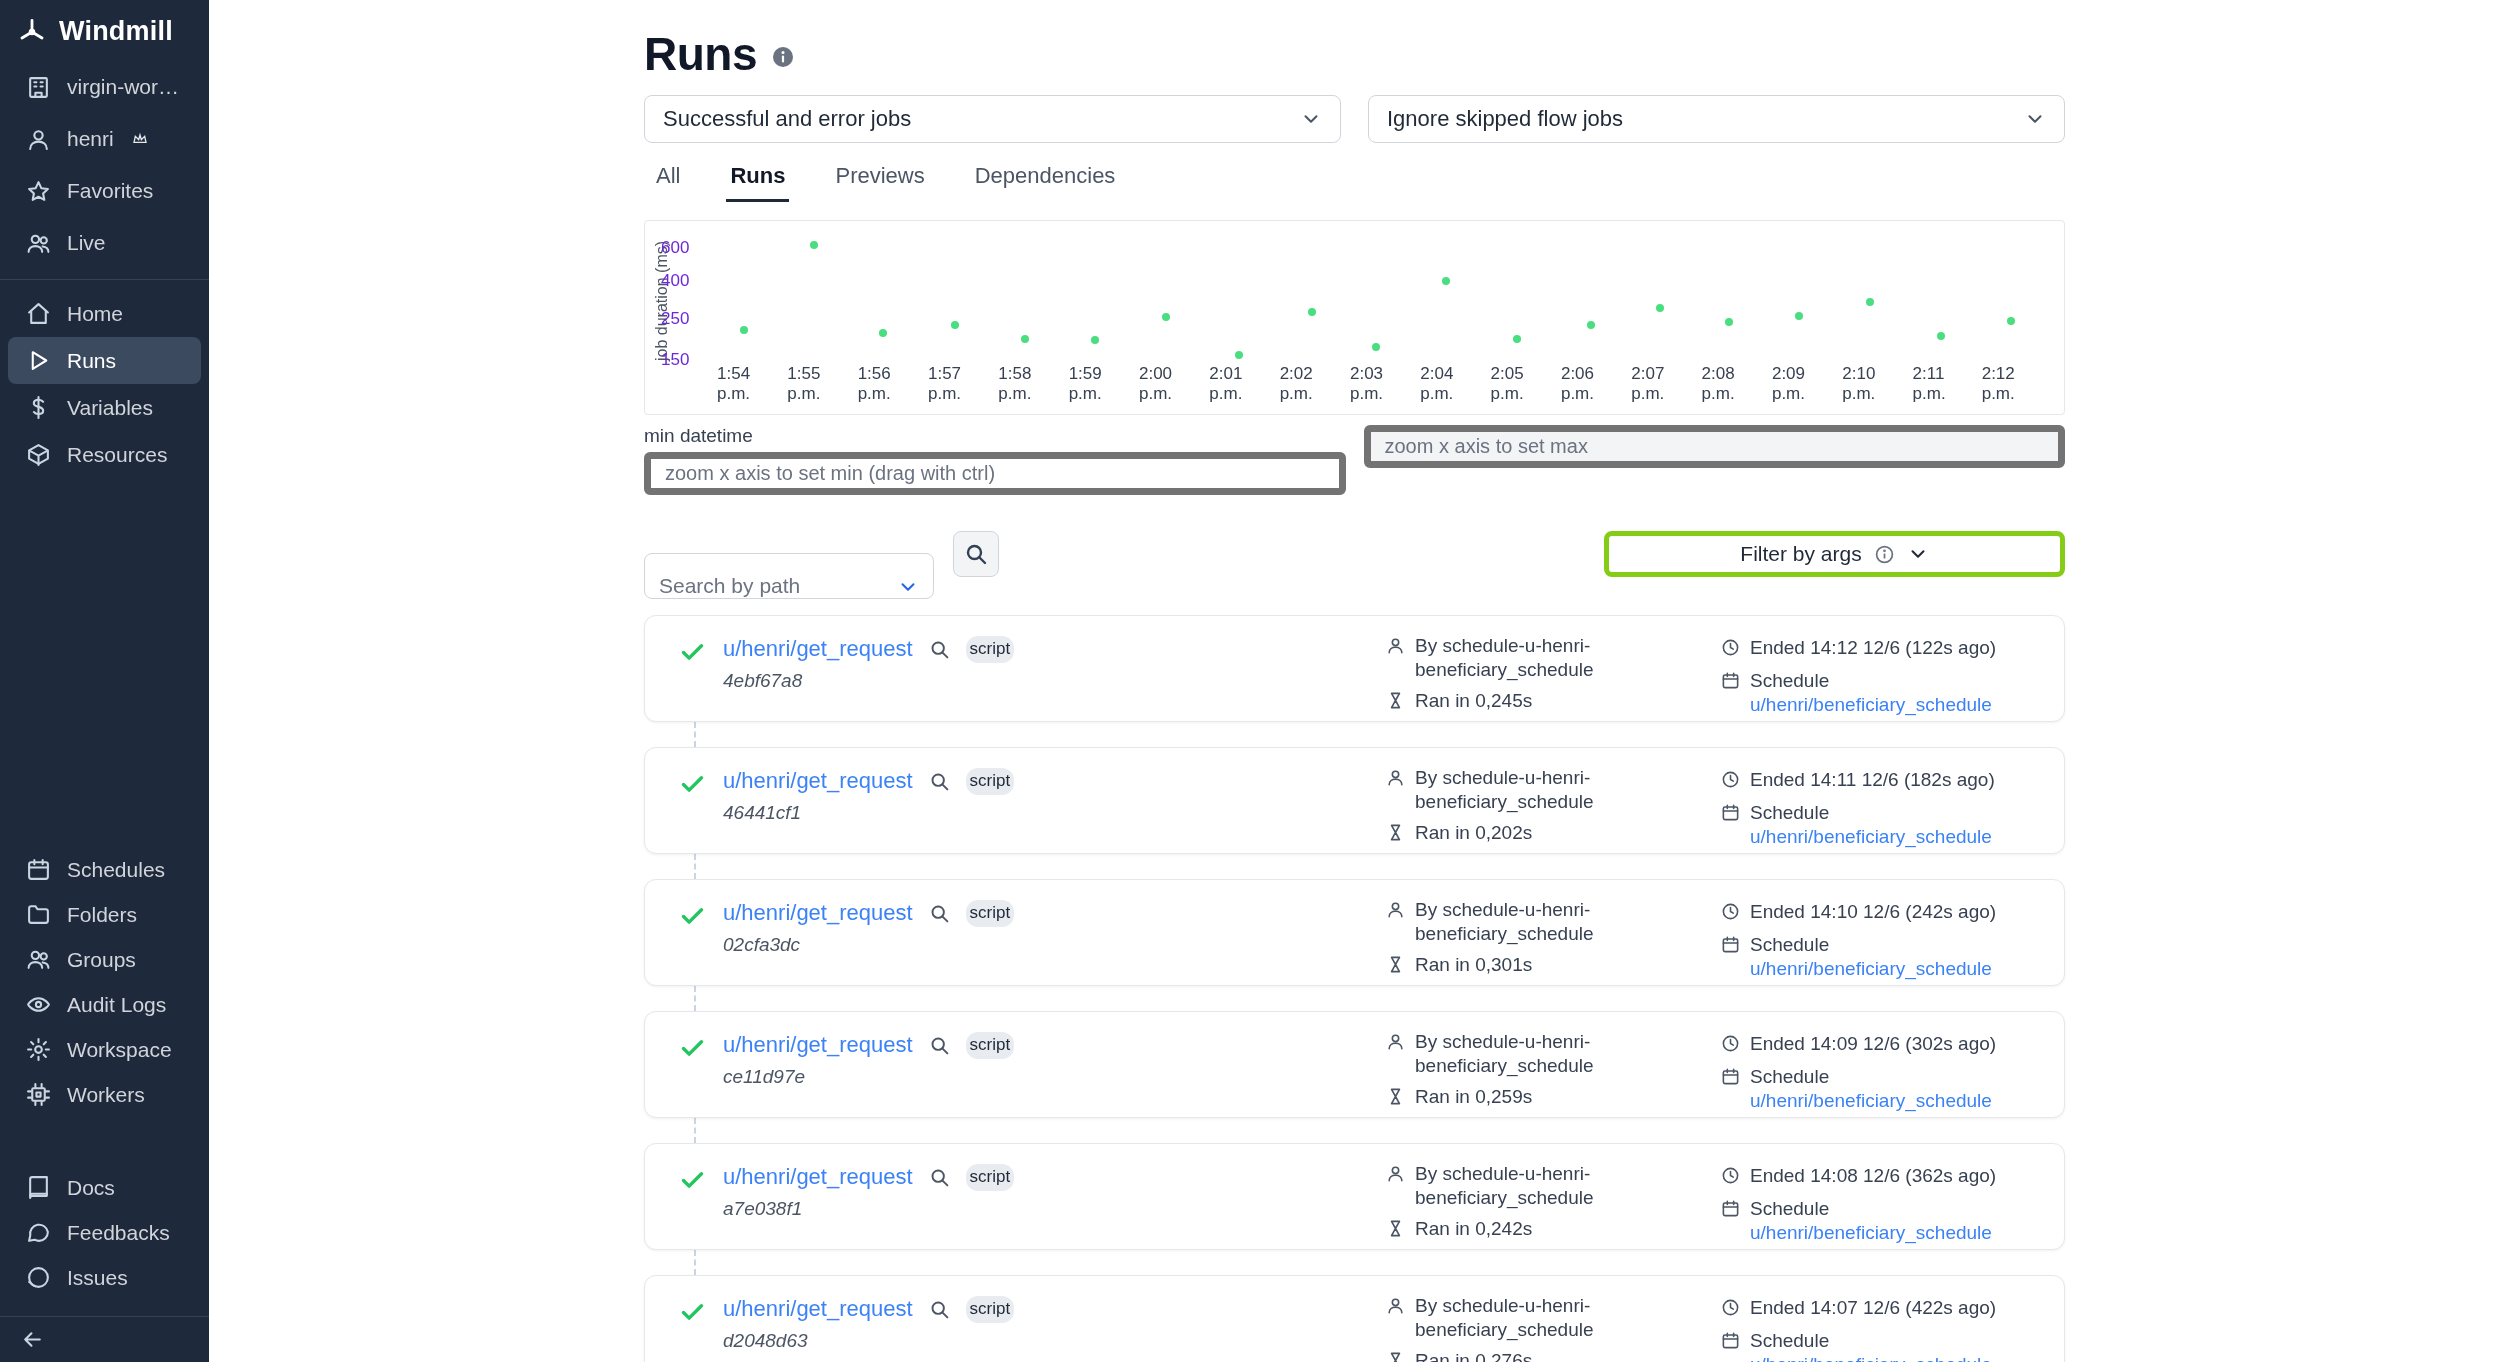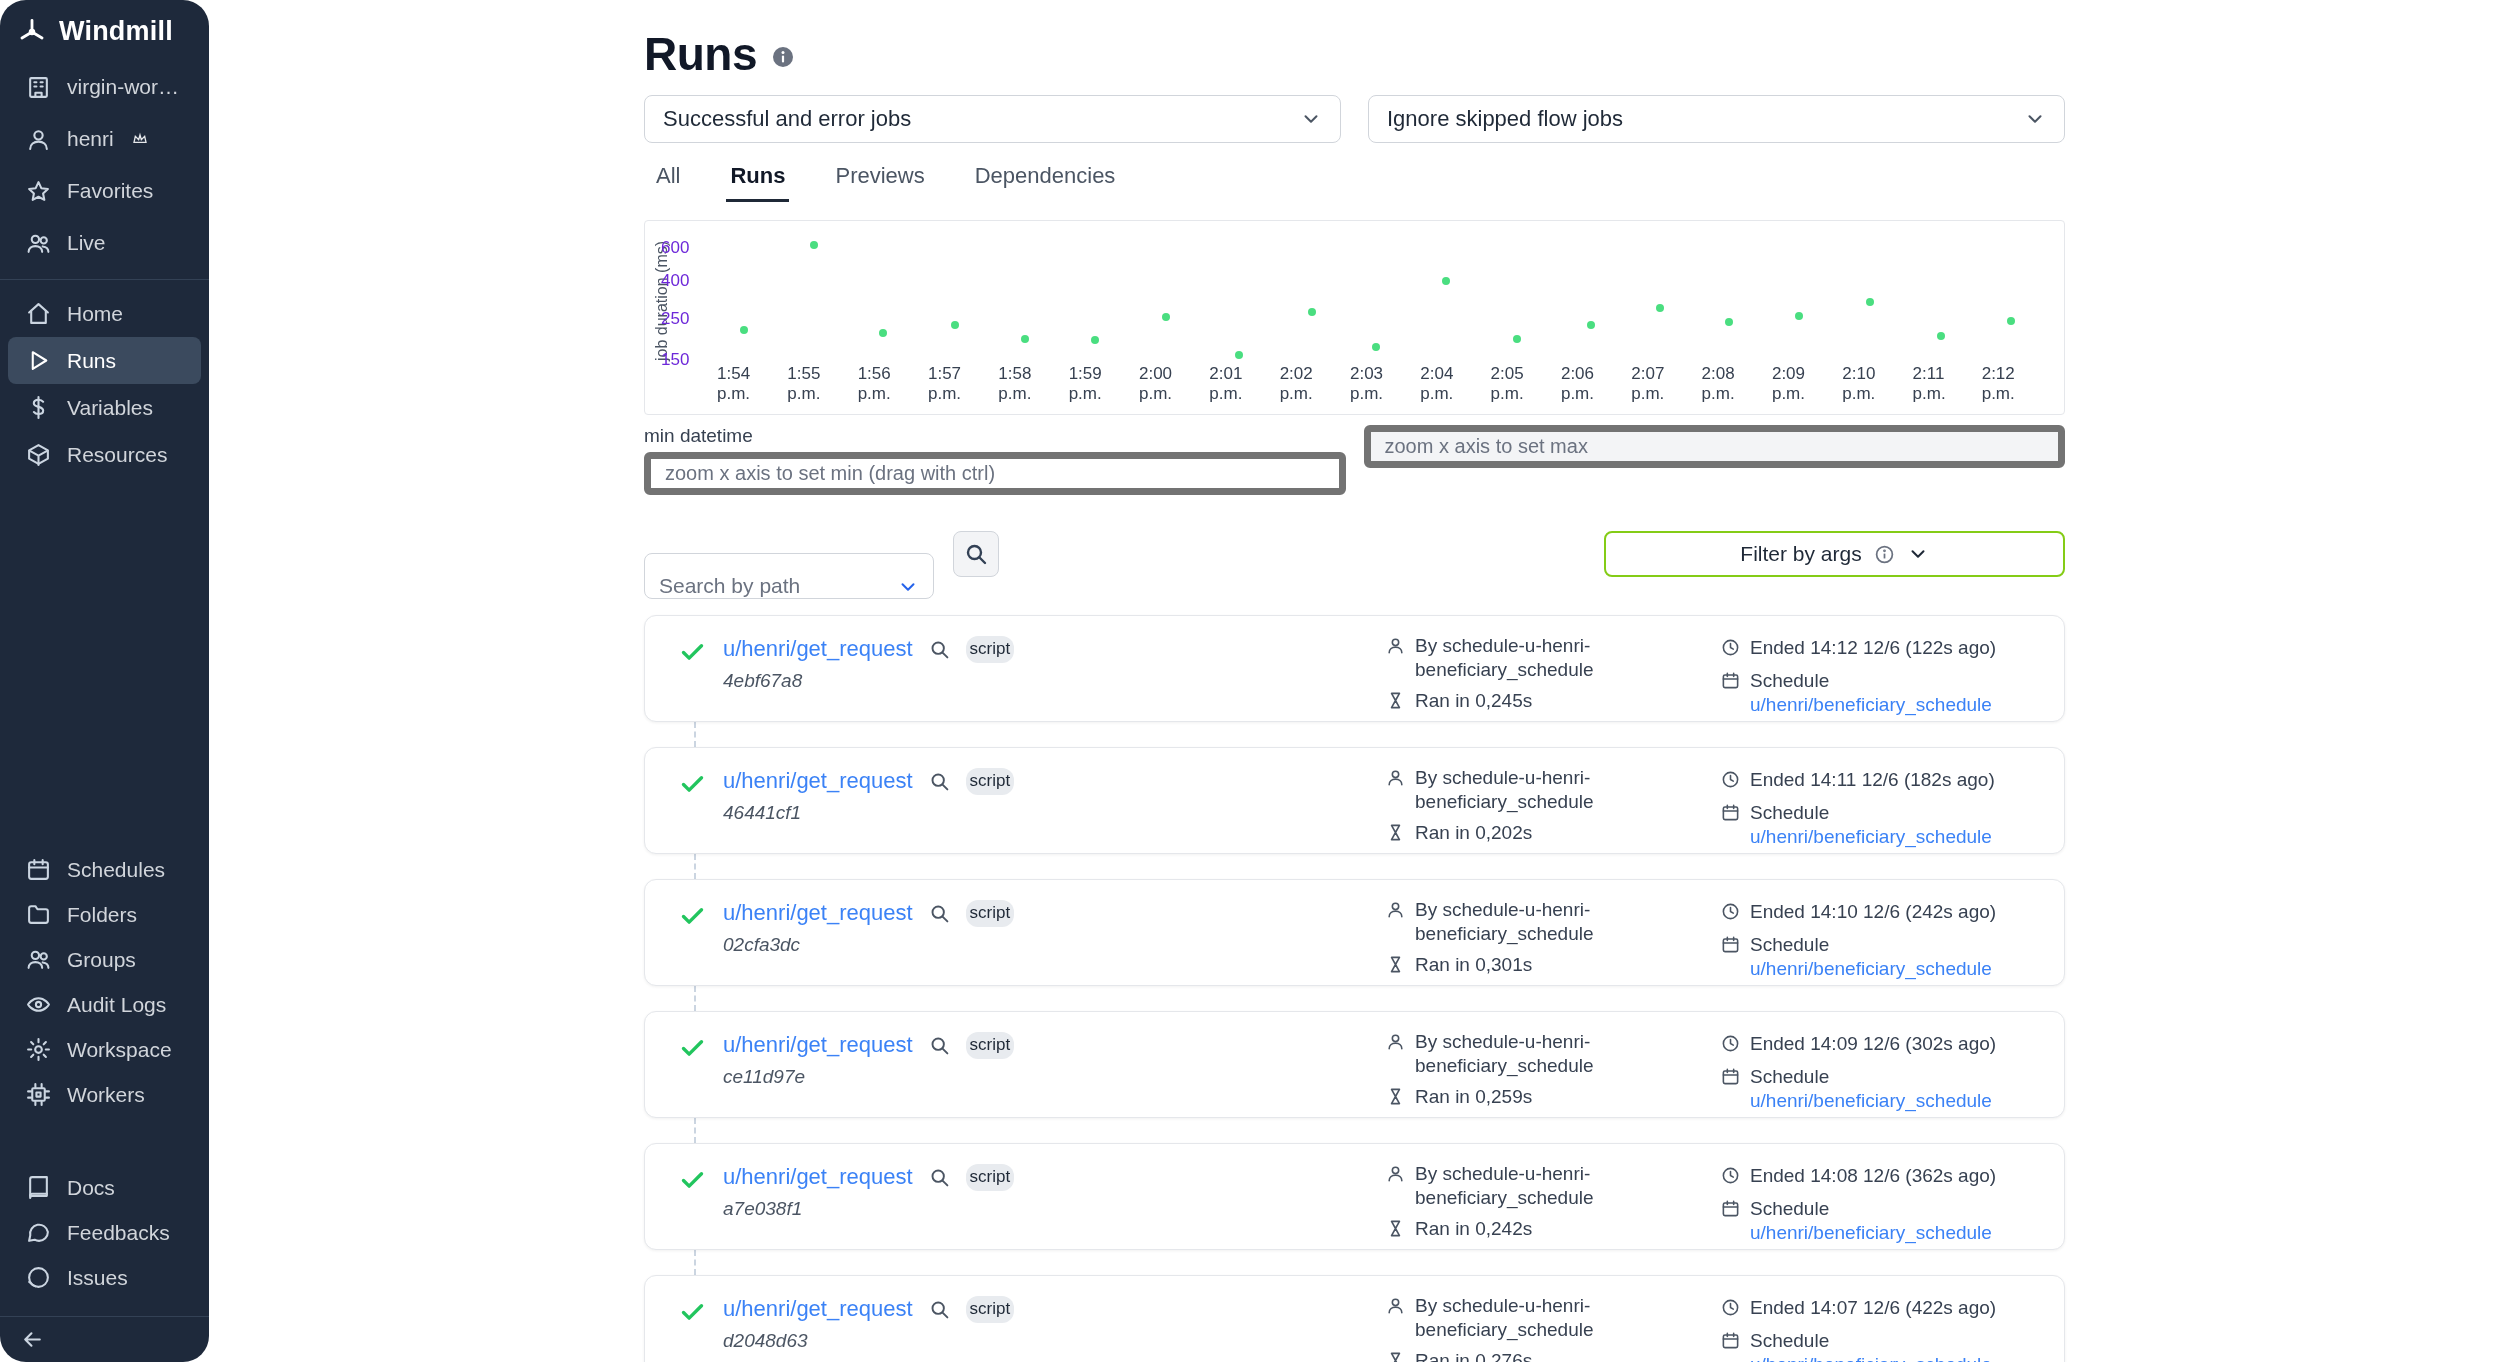--- a/index.html
+++ b/index.html
@@ -7,21 +7,21 @@
   body {
     font-family: "Liberation Sans", sans-serif;
     background: #ffffff;
     color: #111827;
     display: flex;
   }
   
   .sidebar {
     width: 209px; height: 1362px; flex: 0 0 209px;
     background: #1e293b; color: #d1d5db;
-    display: flex; flex-direction: column; border-radius: 26px;
+    display: flex; flex-direction: column;
   }
   .brand-row { display:flex; align-items:center; gap:13px; padding: 16px 18px 14px 18px; }
   .brand-name { color:#fff; font-weight: bold; font-size: 27px; letter-spacing: .2px; }
   .side-item {
     display:flex; align-items:center; gap:16px;
     padding: 0 18px; height: 52px; margin: 0 8px;
     font-size: 21px; color: #d1d5db; cursor: pointer; border-radius: 8px;
     white-space: nowrap; overflow: hidden;
   }
   .g2 .side-item { height: 47px; }
@@ -86,21 +86,21 @@
     display: flex; align-items: flex-end; justify-content: space-between;
     padding: 0 14px; font-size: 21px; color: #6b7280; background: #fff; cursor: pointer; margin-top: 44px;
   }
   .path-select .chev { stroke: #2563eb; }
   .search-btn {
     width: 46px; height: 46px; margin-left: 19px; border: 1px solid #d1d5db; border-radius: 8px;
     background: #f3f4f6; display: flex; align-items: center; justify-content: center; cursor: pointer;
   }
   .search-btn svg { width: 24px; height: 24px; stroke: #334155; fill: none; stroke-width: 2.4; stroke-linecap: round; }
   .filter-btn {
-    height: 46px; border: 2px solid #84cc16; border-radius: 8px; background: #fff;
+    height: 46px; border: 5px solid #84cc16; border-radius: 8px; background: #fff;
     display: flex; align-items: center; justify-content: center; gap: 12px;
     font-size: 21px; color: #1f2937; cursor: pointer;
   }
   .filter-args { width: 461px; margin-left: auto; }
   .filter-result { width: 462px; margin-left: 20px; }
   .info-outline { width: 21px; height: 21px; }
   
   .runs-list { margin-top: 16px; }
   .card {
     position: relative; height: 107px; border: 1px solid #e5e7eb; border-radius: 12px;

